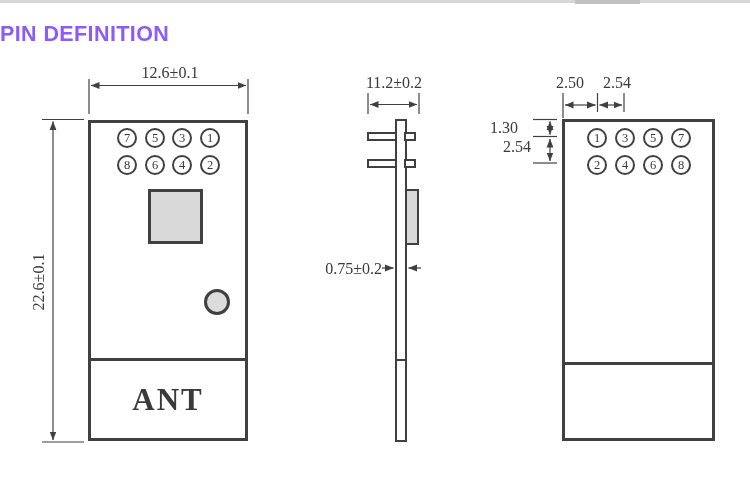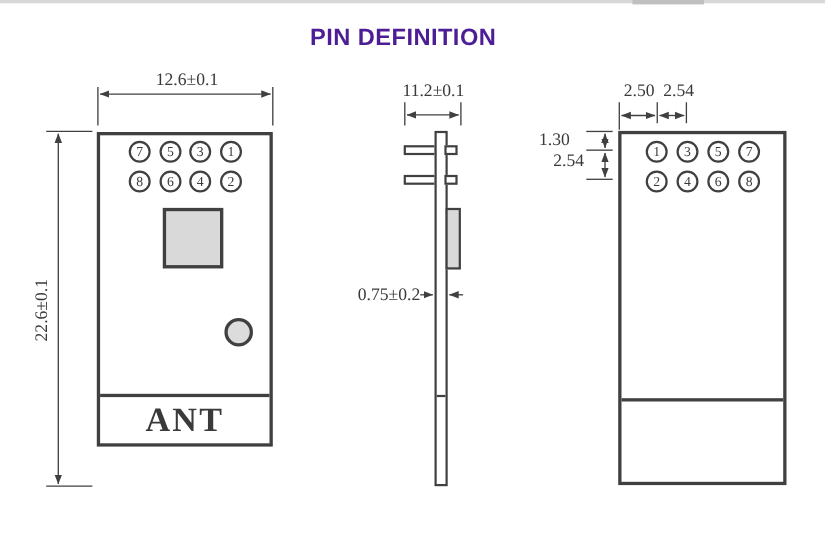--- a/index.html
+++ b/index.html
@@ -1,24 +1,24 @@
 <!DOCTYPE html>
 <html><head>
 <meta charset="utf-8">
 <style>
   html,body{margin:0;padding:0;background:#fff;}
   .canvas{position:relative;width:750px;height:493px;background:#fff;overflow:hidden;
           font-family:"Liberation Serif", serif;color:#3a3a3a;}
   .topstrip{position:absolute;left:0;top:0;width:750px;height:3px;background:#d7d7d7;}
   .topstrip-dark{position:absolute;left:575px;top:0;width:65px;height:4px;background:#c0c0c0;}
-  .title{position:absolute;left:0;top:22px;width:733px;text-align:center;
+  .title{position:absolute;left:0;top:22px;width:733px;text-align:left;
          font-family:"Liberation Sans", sans-serif;font-weight:700;font-size:21.5px;
-         letter-spacing:0.4px;color:#4c1d95;}
+         letter-spacing:0.4px;color:#8b5cf6;}
   .module{position:absolute;border:3px solid #404040;background:#fff;box-sizing:border-box;}
-  .mod-front{left:88px;top:120px;width:160px;height:286px;padding-left:24px;}
+  .mod-front{left:88px;top:120px;width:160px;height:321px;padding-left:24px;}
   .mod-side{left:395px;top:119px;width:12px;height:323px;border-width:2.5px;}
   .mod-back{left:562px;top:119px;width:153px;height:322px;}
   .divider{position:absolute;left:0;right:0;height:3px;background:#404040;}
   .ant-section{position:absolute;left:0;right:0;top:238px;bottom:0;display:flex;
                align-items:center;justify-content:center;}
   .ant{font-weight:700;font-size:31px;letter-spacing:2px;color:#3a3a3a;}
   .pin{position:absolute;width:20px;height:20px;border:2px solid #404040;border-radius:50%;
        background:#fff;box-sizing:border-box;display:flex;align-items:center;justify-content:center;
        font-size:12.5px;color:#3a3a3a;}
   .chip-front{position:absolute;left:148px;top:189px;width:55px;height:55px;
@@ -101,33 +101,33 @@
 
   <div class="side-pin" style="left:367px;top:132px;width:30px;height:9px"></div>
   <div class="side-pin" style="left:367px;top:159px;width:30px;height:9px"></div>
   <div class="module mod-side">
     <div class="divider" style="top:238px;height:2px"></div>
   </div>
   <div class="side-pin" style="left:404px;top:132px;width:12px;height:9px"></div>
   <div class="side-pin" style="left:404px;top:159px;width:12px;height:9px"></div>
   <div class="chip-side"></div>
 
-  <div class="dim" style="left:334px;top:74px;width:120px;text-align:center">11.2±0.1</div>
+  <div class="dim" style="left:334px;top:74px;width:120px;text-align:center">11.2±0.2</div>
   <div class="dim" style="left:312px;top:260px;width:70px;text-align:right">0.75±0.2</div>
 
   <div class="module mod-back">
     <div class="divider" style="top:240px"></div>
   </div>
 
   <div class="pin" style="left:587px;top:128px">1</div>
   <div class="pin" style="left:615px;top:128px">3</div>
   <div class="pin" style="left:643px;top:128px">5</div>
   <div class="pin" style="left:671px;top:128px">7</div>
   <div class="pin" style="left:587px;top:155px">2</div>
   <div class="pin" style="left:615px;top:155px">4</div>
   <div class="pin" style="left:643px;top:155px">6</div>
   <div class="pin" style="left:671px;top:155px">8</div>
 
-  <div class="dim" style="left:556px;top:74px;width:50px;text-align:center">2.50</div>
+  <div class="dim" style="left:556px;top:74px;width:50px;text-align:left">2.50</div>
   <div class="dim" style="left:592px;top:74px;width:50px;text-align:center">2.54</div>
   <div class="dim" style="left:490px;top:119px;width:41px;text-align:left">1.30</div>
   <div class="dim" style="left:490px;top:138px;width:41px;text-align:right">2.54</div>
 </div>
 
 </body></html>

